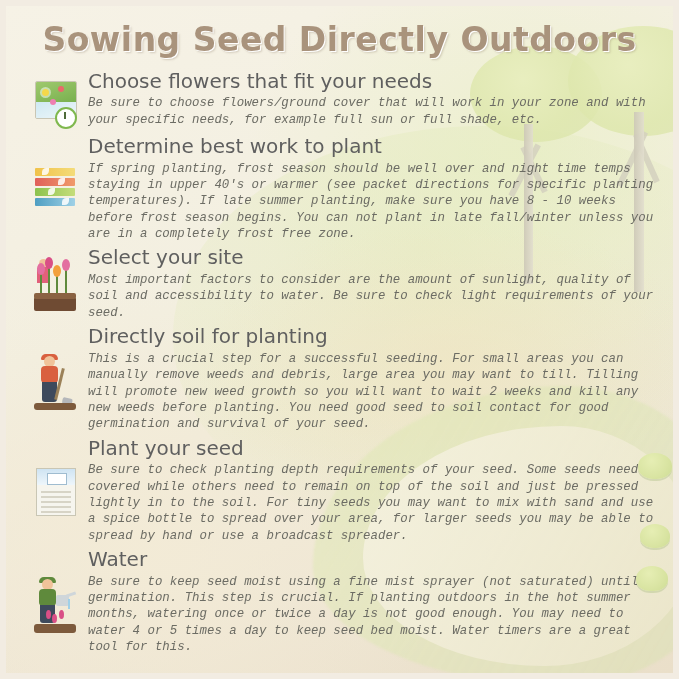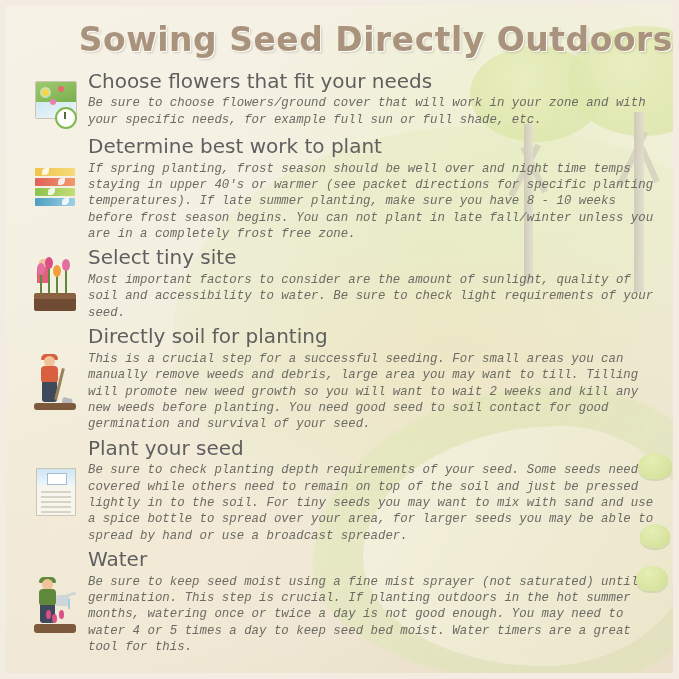--- a/index.html
+++ b/index.html
@@ -97,21 +97,21 @@
     border-radius: 50% 50% 45% 45%;
     background: radial-gradient(circle at 40% 30%, #e6eeb4 0%, #d9e4a2 60%, #cddc95 100%);
     box-shadow: 0 2px 0 rgba(180,195,140,0.45);
   }
   .bush-1 { width: 34px; height: 26px; left: 632px; top: 447px; }
   .bush-2 { width: 30px; height: 24px; left: 634px; top: 518px; }
   .bush-3 { width: 32px; height: 25px; left: 630px; top: 560px; }
 
   .title {
     position: relative;
-    text-align: right;
+    text-align: center;
     padding-top: 14px;
     font-family: "DejaVu Sans", sans-serif;
     font-weight: bold;
     font-size: 33px;
     letter-spacing: 0.5px;
     color: #a9937c;
     text-shadow: 1px 1px 0 #ffffff, 2px 2px 2px rgba(120,100,80,0.25);
   }
   .rows {
     position: relative;
@@ -319,21 +319,21 @@
           <div class="stem s3"></div>
           <div class="stem s4"></div>
           <div class="bl f1"></div>
           <div class="bl f2"></div>
           <div class="bl f3"></div>
           <div class="bl f4"></div>
           <div class="bed"></div>
         </div>
       </div>
       <div class="text-cell">
-        <h2 class="heading">Select tiny site</h2>
+        <h2 class="heading">Select your site</h2>
         <p class="body">Most important factors to consider are the amount of sunlight, quality of soil and accessibility to water. Be sure to check light  requirements of your seed.</p>
       </div>
     </div>
 
     <div class="row">
       <div class="icon-cell">
         <div class="ico ico-dig">
           <div class="hat"></div>
           <div class="head"></div>
           <div class="torso"></div>

